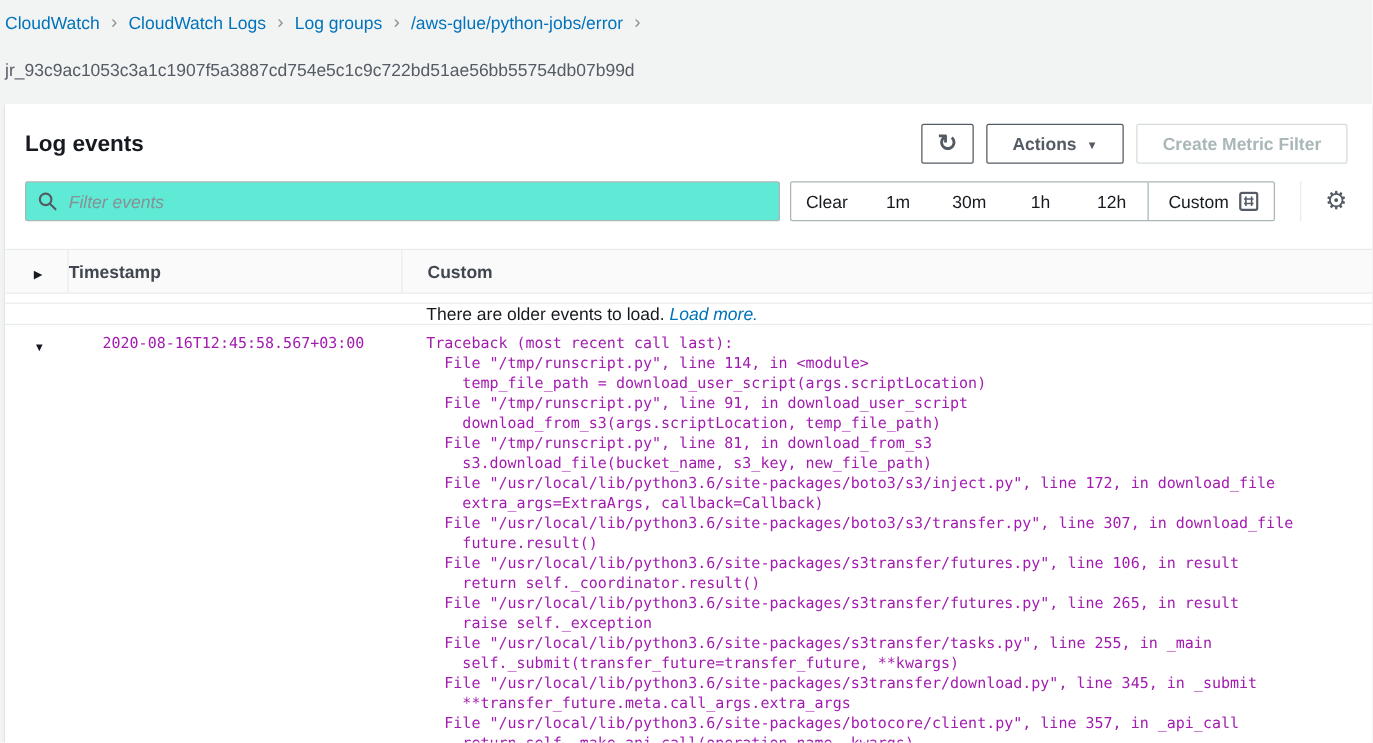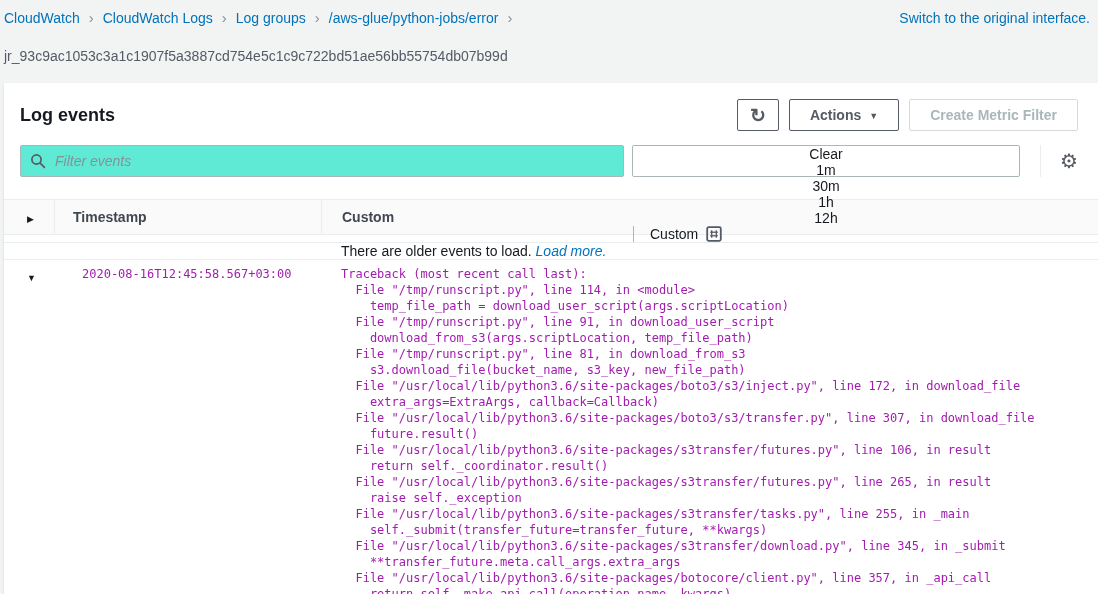--- a/index.html
+++ b/index.html
@@ -56,21 +56,21 @@
     width: 100%; height: 32px;
     border: 1px solid #aab7b8; border-radius: 2px;
     padding: 0 8px 0 34px; font-size: 14px;
     font-family: "Liberation Sans", sans-serif; color: #16191f;
     outline: none; background: #5eead4;
   }
   .search-input::placeholder { font-style: italic; color: #879196; }
   .time-control {
     display: flex; align-items: stretch;
     height: 32px; width: 388px; margin-left: 8px;
-    border: 1px solid #aab7b8; border-radius: 2px; background: #fff; flex-direction: column;
+    border: 1px solid #aab7b8; border-radius: 2px; background: #fff;
   }
   .time-item {
     flex: 1; display: flex; align-items: center; justify-content: center;
     font-size: 14px; color: #16191f; cursor: pointer; white-space: nowrap;
   }
   .time-custom {
     display: flex; align-items: center; gap: 8px;
     border-left: 1px solid #aab7b8; padding: 0 12px 0 16px;
     cursor: pointer; color: #16191f;
   }
@@ -85,21 +85,21 @@
   
   .log-table { margin-top: 22px; }
   .trow { display: grid; grid-template-columns: 50px 267px 1fr; }
   .thead {
     background: #fafafa;
     border-top: 1px solid #eaeded; border-bottom: 1px solid #eaeded;
     height: 36px; align-items: center;
   }
   .th { font-weight: 700; color: #414750; font-size: 14px; }
   .cell-arrow { padding-left: 23px; }
-  .th-timestamp { padding-left: 18px; border-left: 1px solid #eaeded; height: 100%; display: flex; align-items: center; }
+  .th-timestamp { border-left: 1px solid #eaeded; height: 100%; display: flex; align-items: center; }
   .th-message { padding-left: 20px; border-left: 1px solid #eaeded; height: 100%; display: flex; align-items: center; }
   .expand-arrow { font-size: 9px; color: #16191f; cursor: pointer; }
 
   .older-row {
     margin-top: 7px; height: 18px; align-items: center;
     border-top: 1px solid #eaeded; border-bottom: 1px solid #eaeded;
     background: #fff;
   }
   .older-text { grid-column: 3; padding-left: 20px; font-size: 14px; color: #16191f; }
   .load-more { color: #0073bb; font-style: italic; text-decoration: none; cursor: pointer; }
@@ -118,21 +118,20 @@
     <nav class="breadcrumb">
       <a class="crumb">CloudWatch</a>
       <span class="crumb-sep">›</span>
       <a class="crumb">CloudWatch Logs</a>
       <span class="crumb-sep">›</span>
       <a class="crumb">Log groups</a>
       <span class="crumb-sep">›</span>
       <a class="crumb">/aws-glue/python-jobs/error</a>
       <span class="crumb-sep">›</span>
     </nav>
-    <a class="switch-link">Switch to the original interface.</a>
   </div>
   <div class="stream-id">jr_93c9ac1053c3a1c1907f5a3887cd754e5c1c9c722bd51ae56bb55754db07b99d</div>
 </div>
 
 <div class="panel">
 
   <div class="panel-header">
     <h2 class="panel-title">Log events</h2>
     <div class="header-buttons">
       <button class="btn btn-icon">

